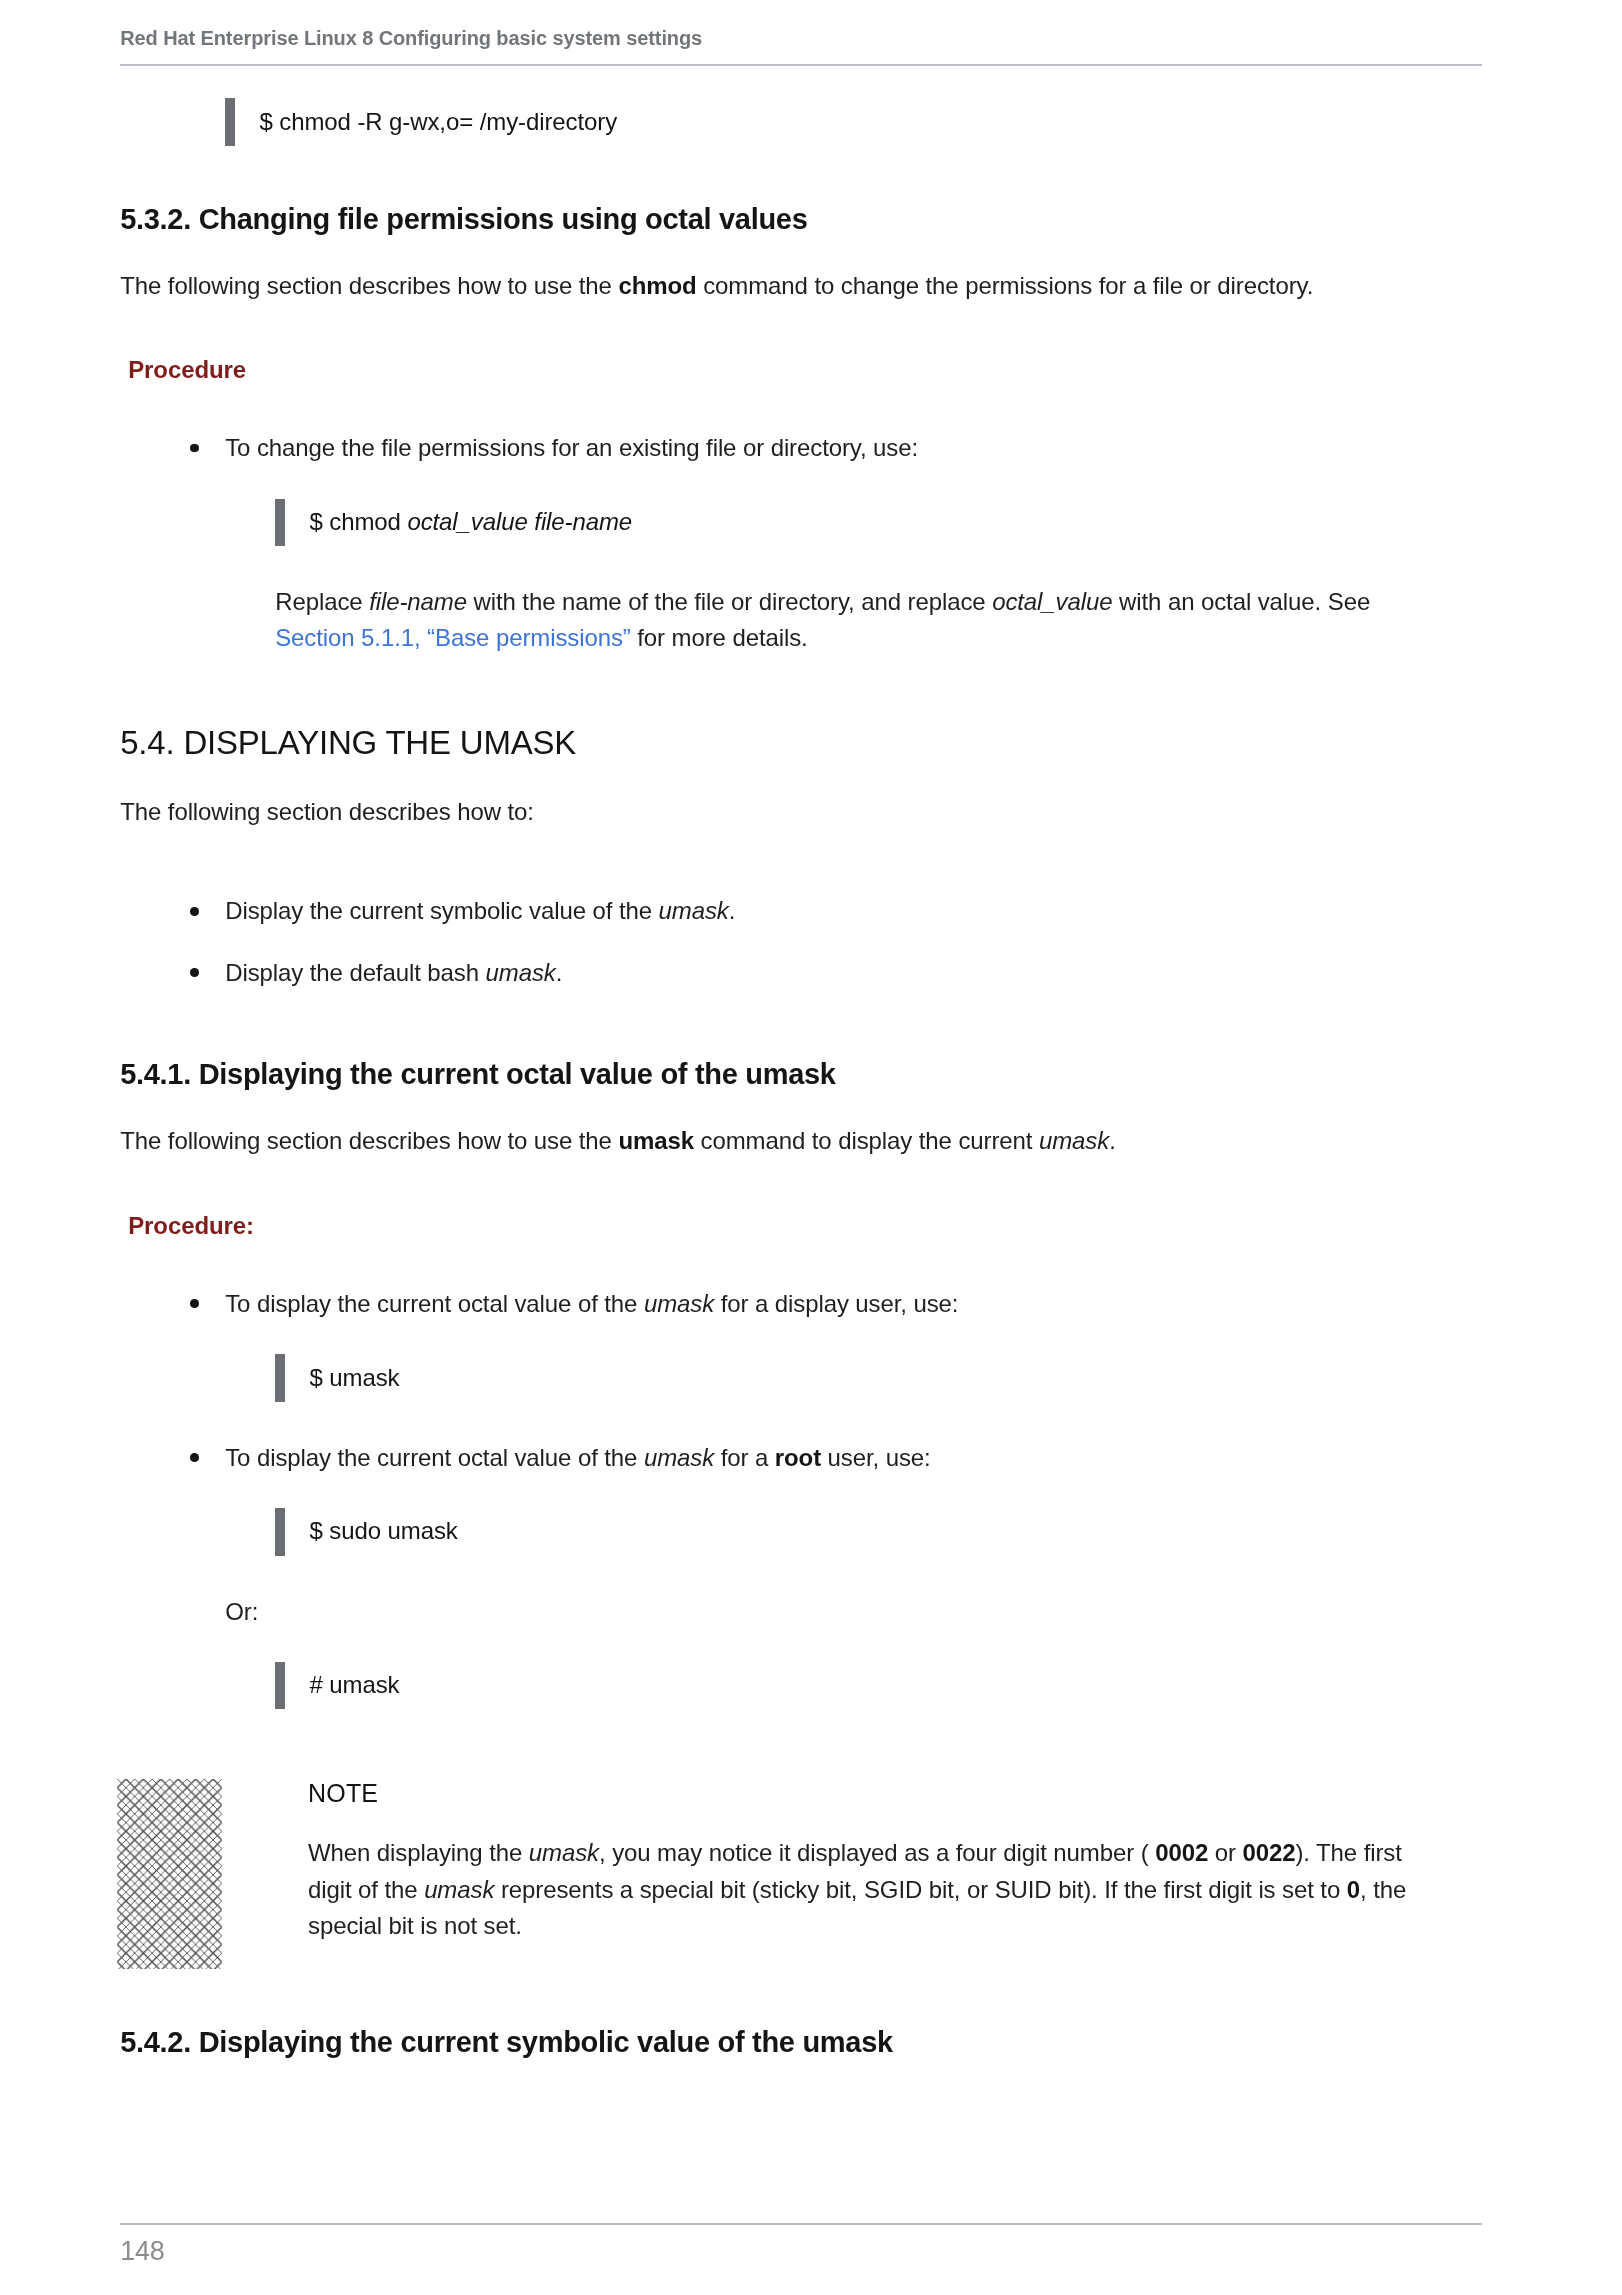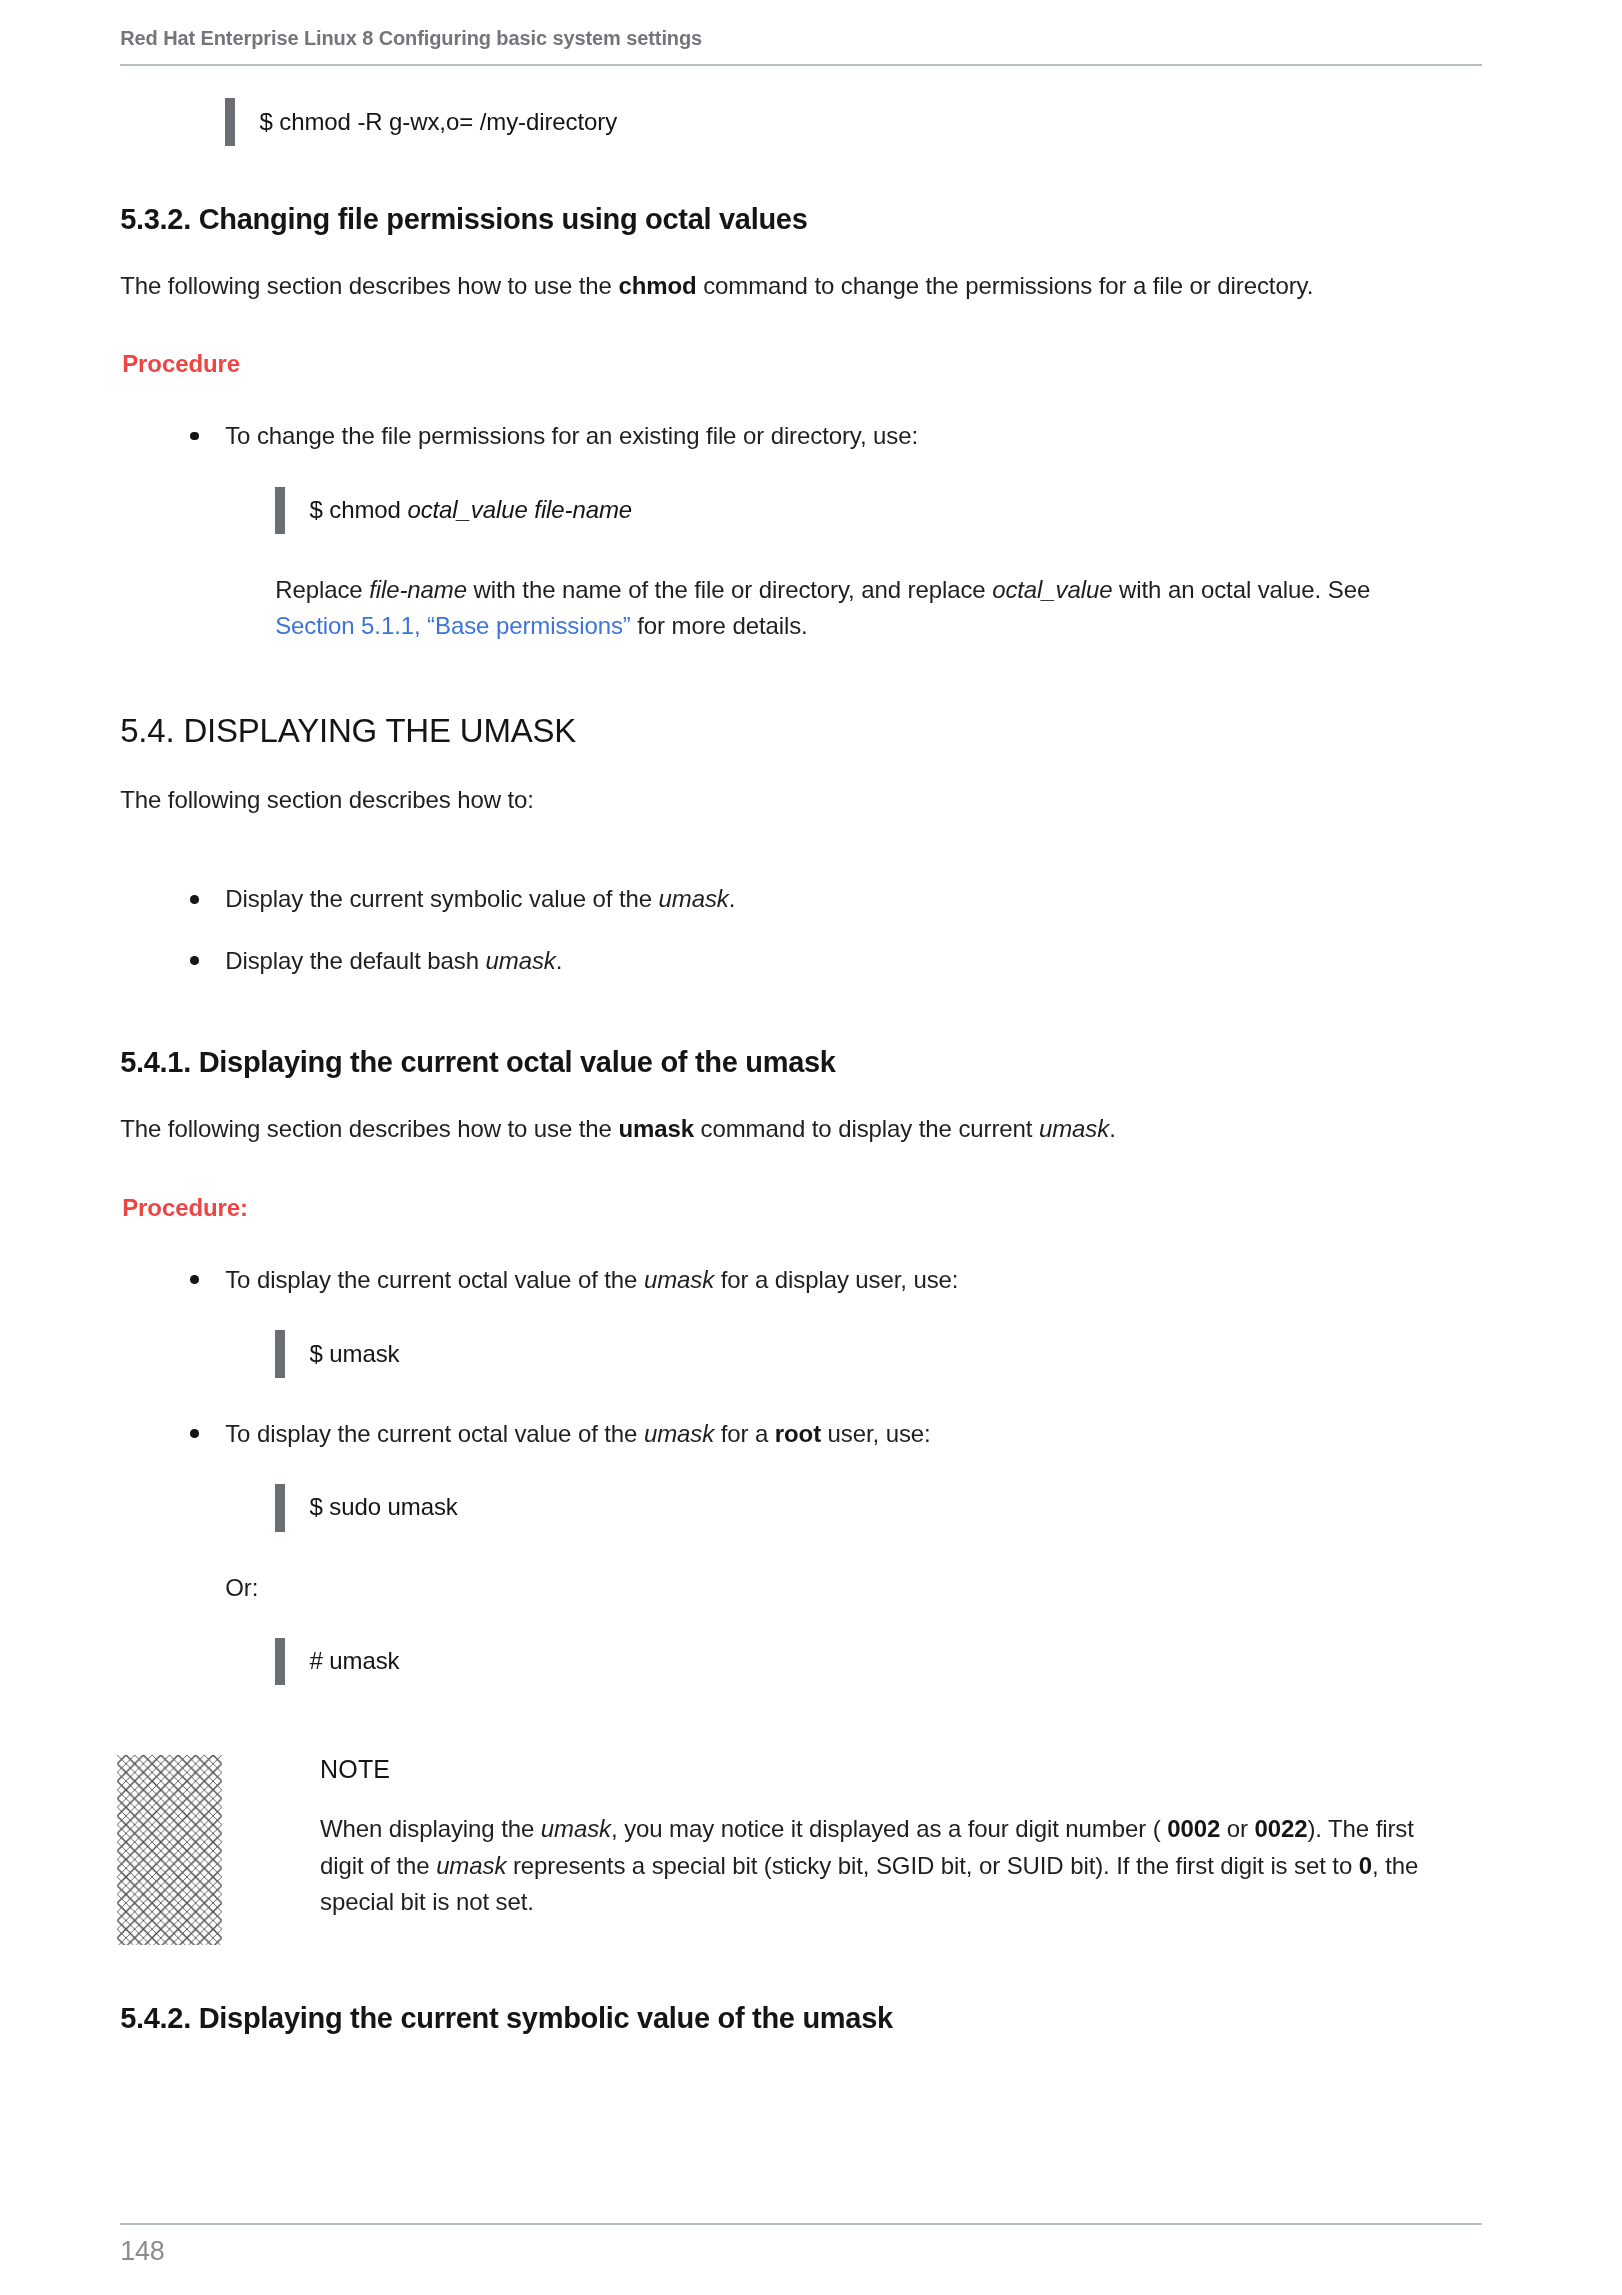--- a/index.html
+++ b/index.html
@@ -69,22 +69,22 @@
   .h3 {
     font-size: 29px;
     font-weight: 600;
     color: #151515;
     letter-spacing: -0.3px;
     margin: 0;
   }
   .label-bold {
     font-size: 24px;
     font-weight: bold;
-    color: #ef4444;
-    margin: 2px;
+    color: #7f1d1d;
+    margin: 8px;
     letter-spacing: -0.1px;
   }
   b, strong { font-weight: bold; color: #151515; }
   i, em { font-style: italic; }
   a.xref {
     color: #3d74d8;
     text-decoration: none;
   }
   .sp-40 { height: 32px; }
   .sp-48 { height: 38px; }
@@ -148,21 +148,20 @@
     font-weight: 350;
     letter-spacing: -0.1px;
     max-width: 1252px;
   }
 
   
   .note {
     display: flex;
     align-items: flex-start;
     margin-top: 12.7px;
-    gap: 12px;
   }
   .note-icon {
     flex: 0 0 105px;
     width: 105px;
     height: 190px;
     margin-left: -3.2px;
     margin-top: 6.3px;
   }
   .note-body {
     padding-left: 86px;

